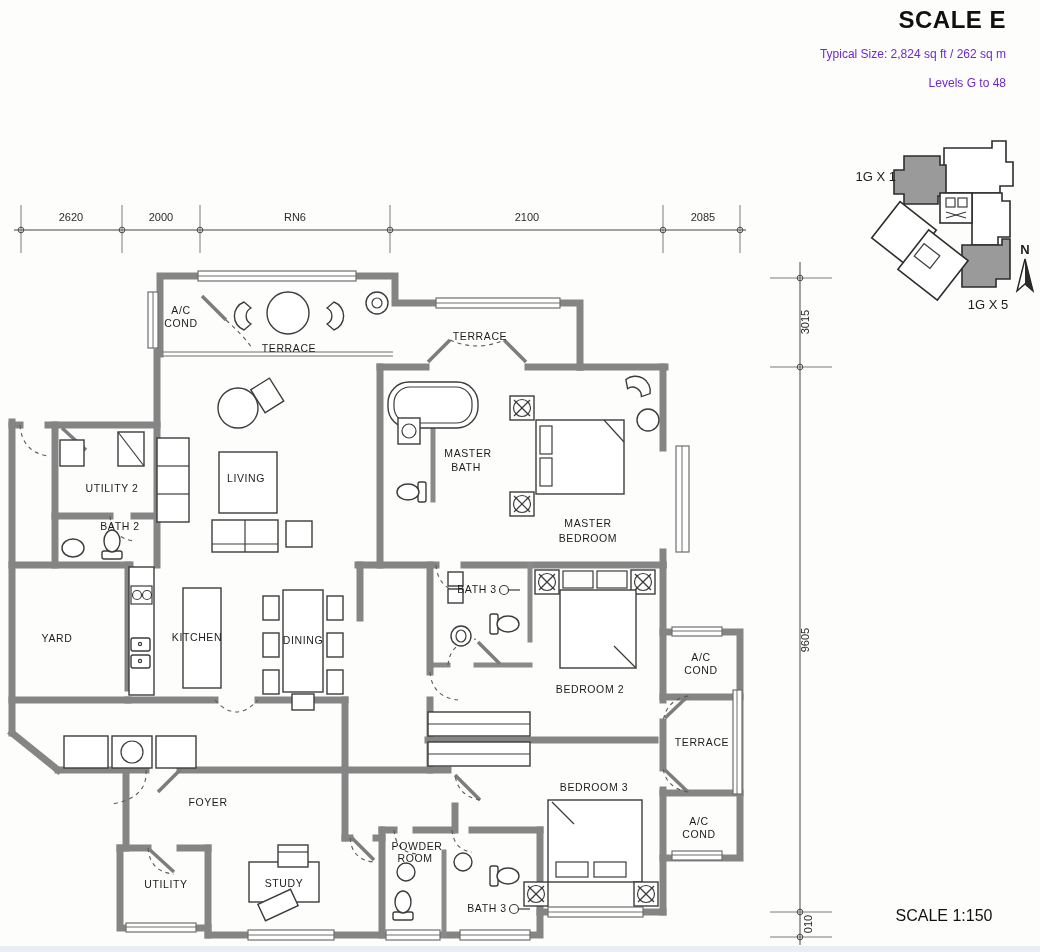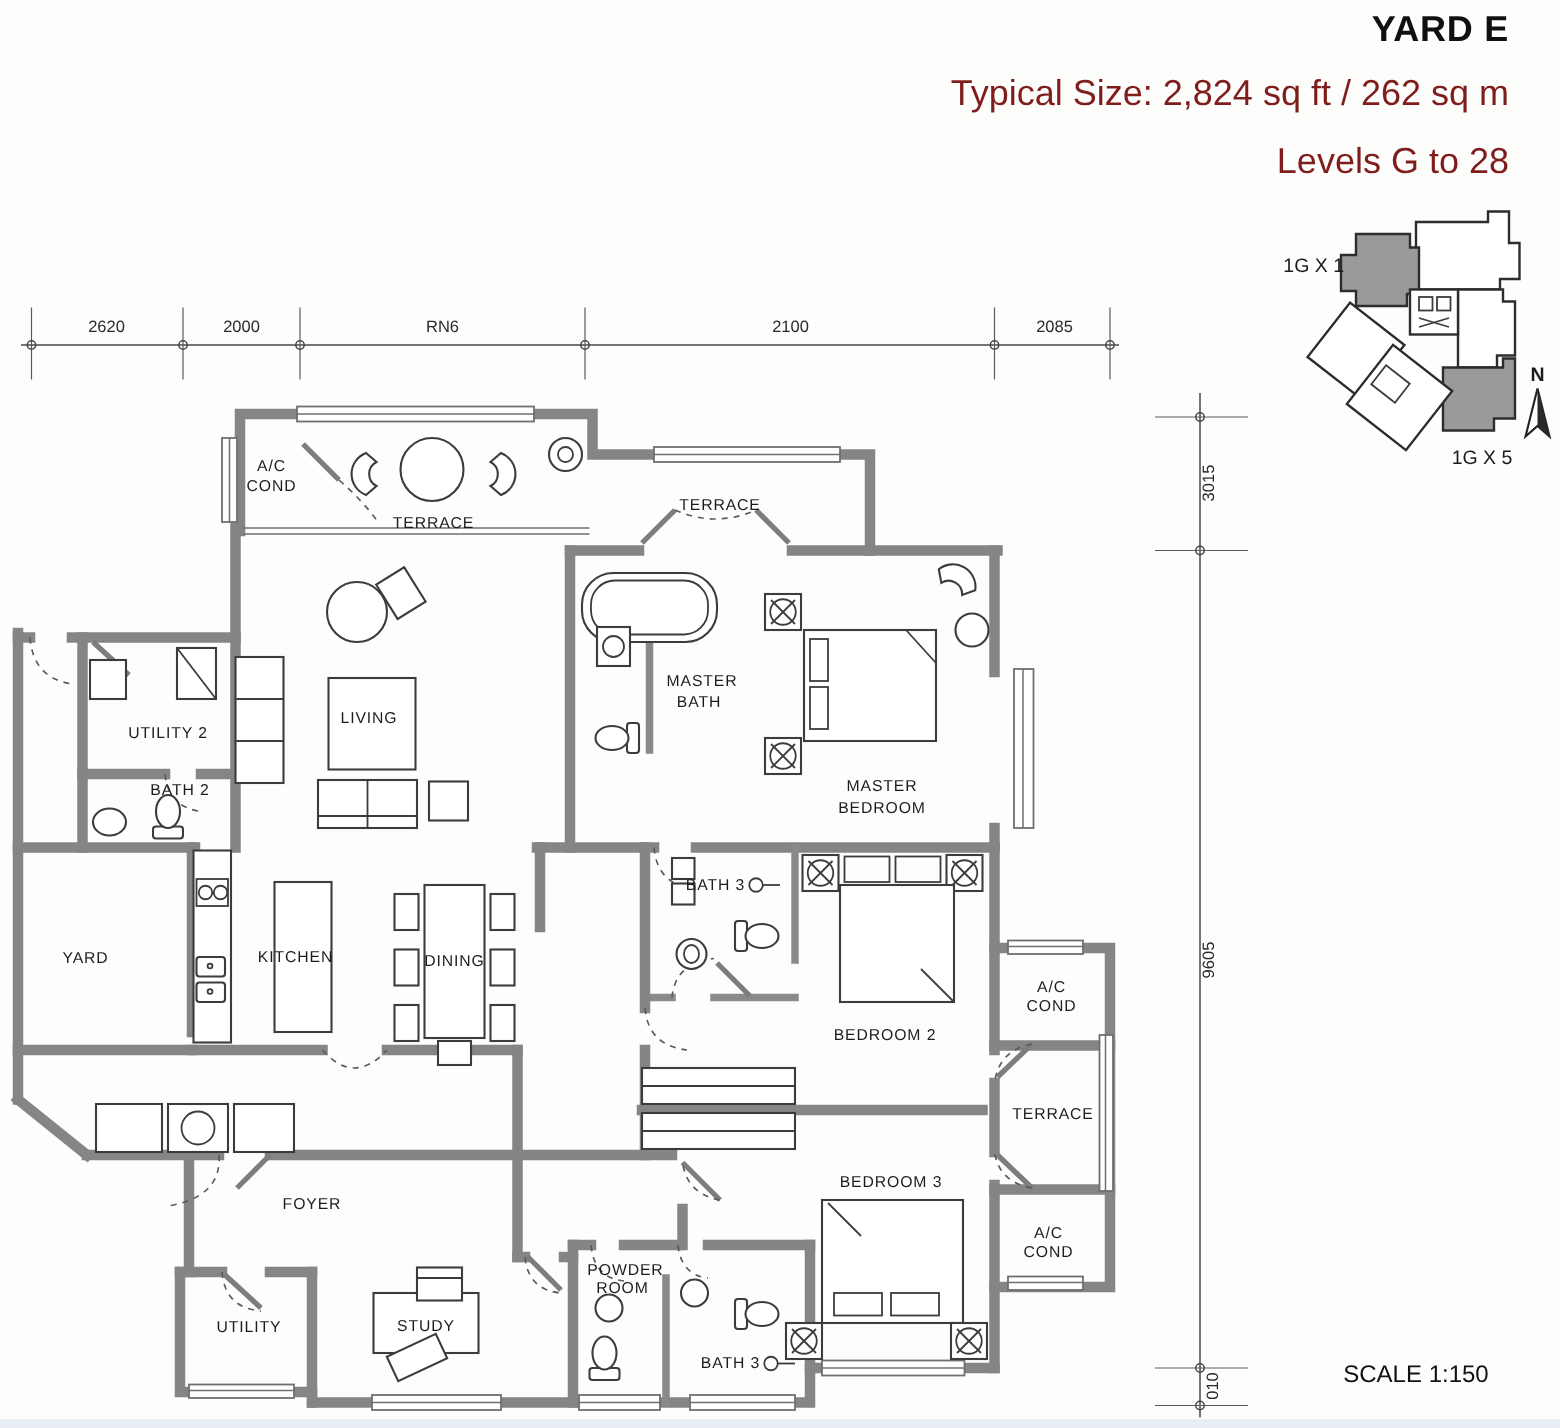--- a/index.html
+++ b/index.html
@@ -1,20 +1,20 @@
 <!DOCTYPE html>
 <html><head>
 <meta charset="utf-8">
 <style>
   html,body{margin:0;padding:0;background:#fff;}
   .page{position:relative;width:1040px;height:952px;background:#fdfdfb;overflow:hidden;
         font-family:"Liberation Sans",sans-serif;}
   .title-block{position:absolute;top:6px;right:34px;text-align:right;color:#101010;}
   .title-block h1{margin:0 0 2px 0;font-size:24px;font-weight:bold;letter-spacing:.5px;}
-  .title-block p{margin:13px 0;font-size:24px;line-height:1.32;color:#7f1d1d;}
+  .title-block p{margin:13px 0;font-size:12px;line-height:1.32;color:#6d28d9;}
   svg{position:absolute;left:0;top:0;}
   svg text{font-family:"Liberation Sans",sans-serif;fill:#1c1c1c;}
   .room-label{font-size:10.5px;letter-spacing:.6px;}
   .dim-label{font-size:11px;fill:#2a2a2a;}
   .key-label{font-size:13px;}
   .scale-label{font-size:16px;fill:#111;}
   .wall{stroke:#858585;stroke-width:7;fill:none;stroke-linecap:square;}
   .wallthin{stroke:#8a8a8a;stroke-width:5;fill:none;stroke-linecap:square;}
   .furn{stroke:#3c3c3c;stroke-width:1.4;fill:#ffffff;}
   .furnl{stroke:#3c3c3c;stroke-width:1.2;fill:none;}
@@ -26,23 +26,23 @@
   .winline{stroke:#6f6f6f;stroke-width:1;}
   .kp{stroke:#2d2d2d;stroke-width:1.6;fill:#ffffff;}
   .kpgray{stroke:#2d2d2d;stroke-width:1.6;fill:#9a9a9a;}
 </style>
 </head>
 <body>
 
 <div class="page">
 
   <header class="title-block">
-    <h1>YARD E</h1>
+    <h1>SCALE E</h1>
     <p>Typical Size: 2,824 sq ft / 262 sq m</p>
-    <p>Levels G to 28</p>
+    <p>Levels G to 48</p>
   </header>
 
   <svg width="1040" height="952" viewBox="0 0 1040 952">
 
     <defs>
       <g id="ct">
         <rect x="-12" y="-12" width="24" height="24" class="furn"></rect>
         <circle r="8.5" class="furnl"></circle>
         <line x1="-8" y1="-8" x2="8" y2="8" class="furnl"></line>
         <line x1="-8" y1="8" x2="8" y2="-8" class="furnl"></line>

